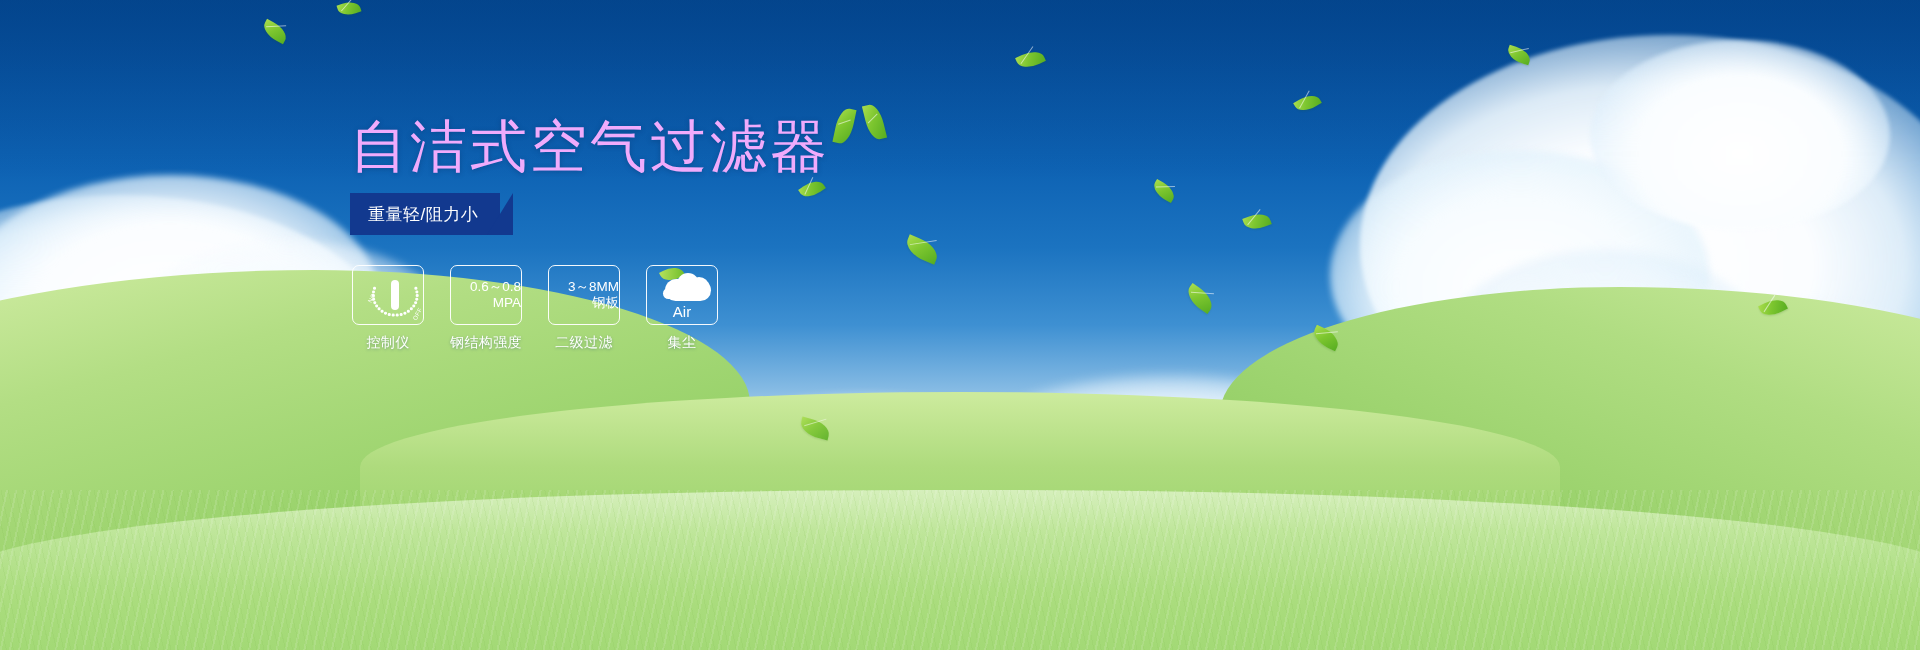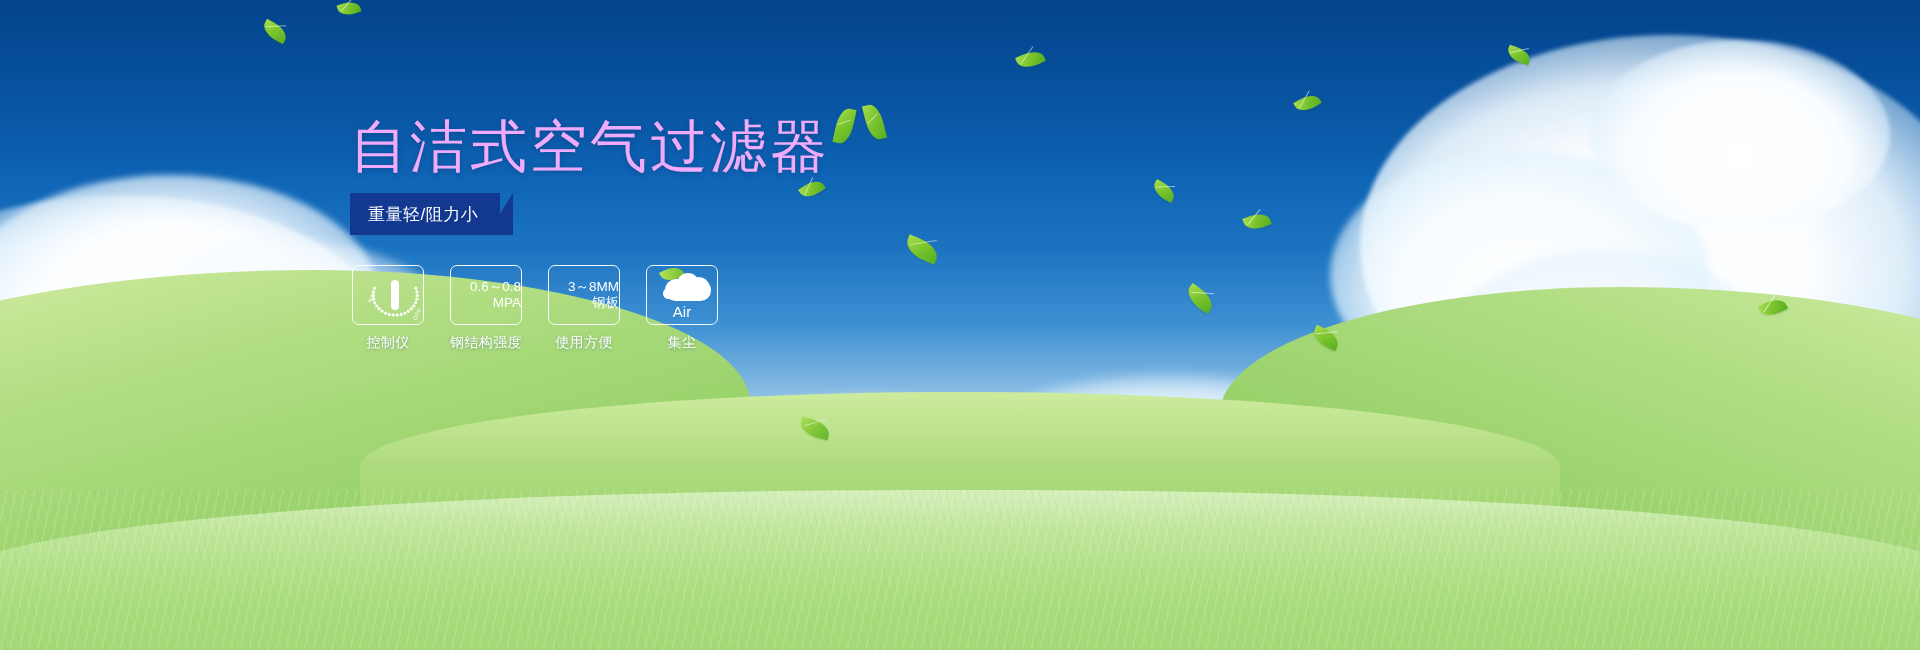--- a/index.html
+++ b/index.html
@@ -400,21 +400,21 @@
         </div>
         <div class="flabel">钢结构强度</div>
       </div>
 
 
       <div class="feature">
         <div class="fbox">
           <div class="fbox-text">3～8MM</div>
           <div class="fbox-text">钢板</div>
         </div>
-        <div class="flabel">使用方便</div>
+        <div class="flabel">二级过滤</div>
       </div>
 
       <div class="feature">
         <div class="fbox">
           <div class="airicon">
             <div class="ai-leaf"></div>
             <div class="ai-puff" style="left:4px;top:17px;width:11px;height:11px;"></div>
             <div class="ai-puff" style="left:12px;top:11px;width:14px;height:14px;"></div>
             <div class="ai-cloud"></div>
             <div class="ai-bump1"></div>

